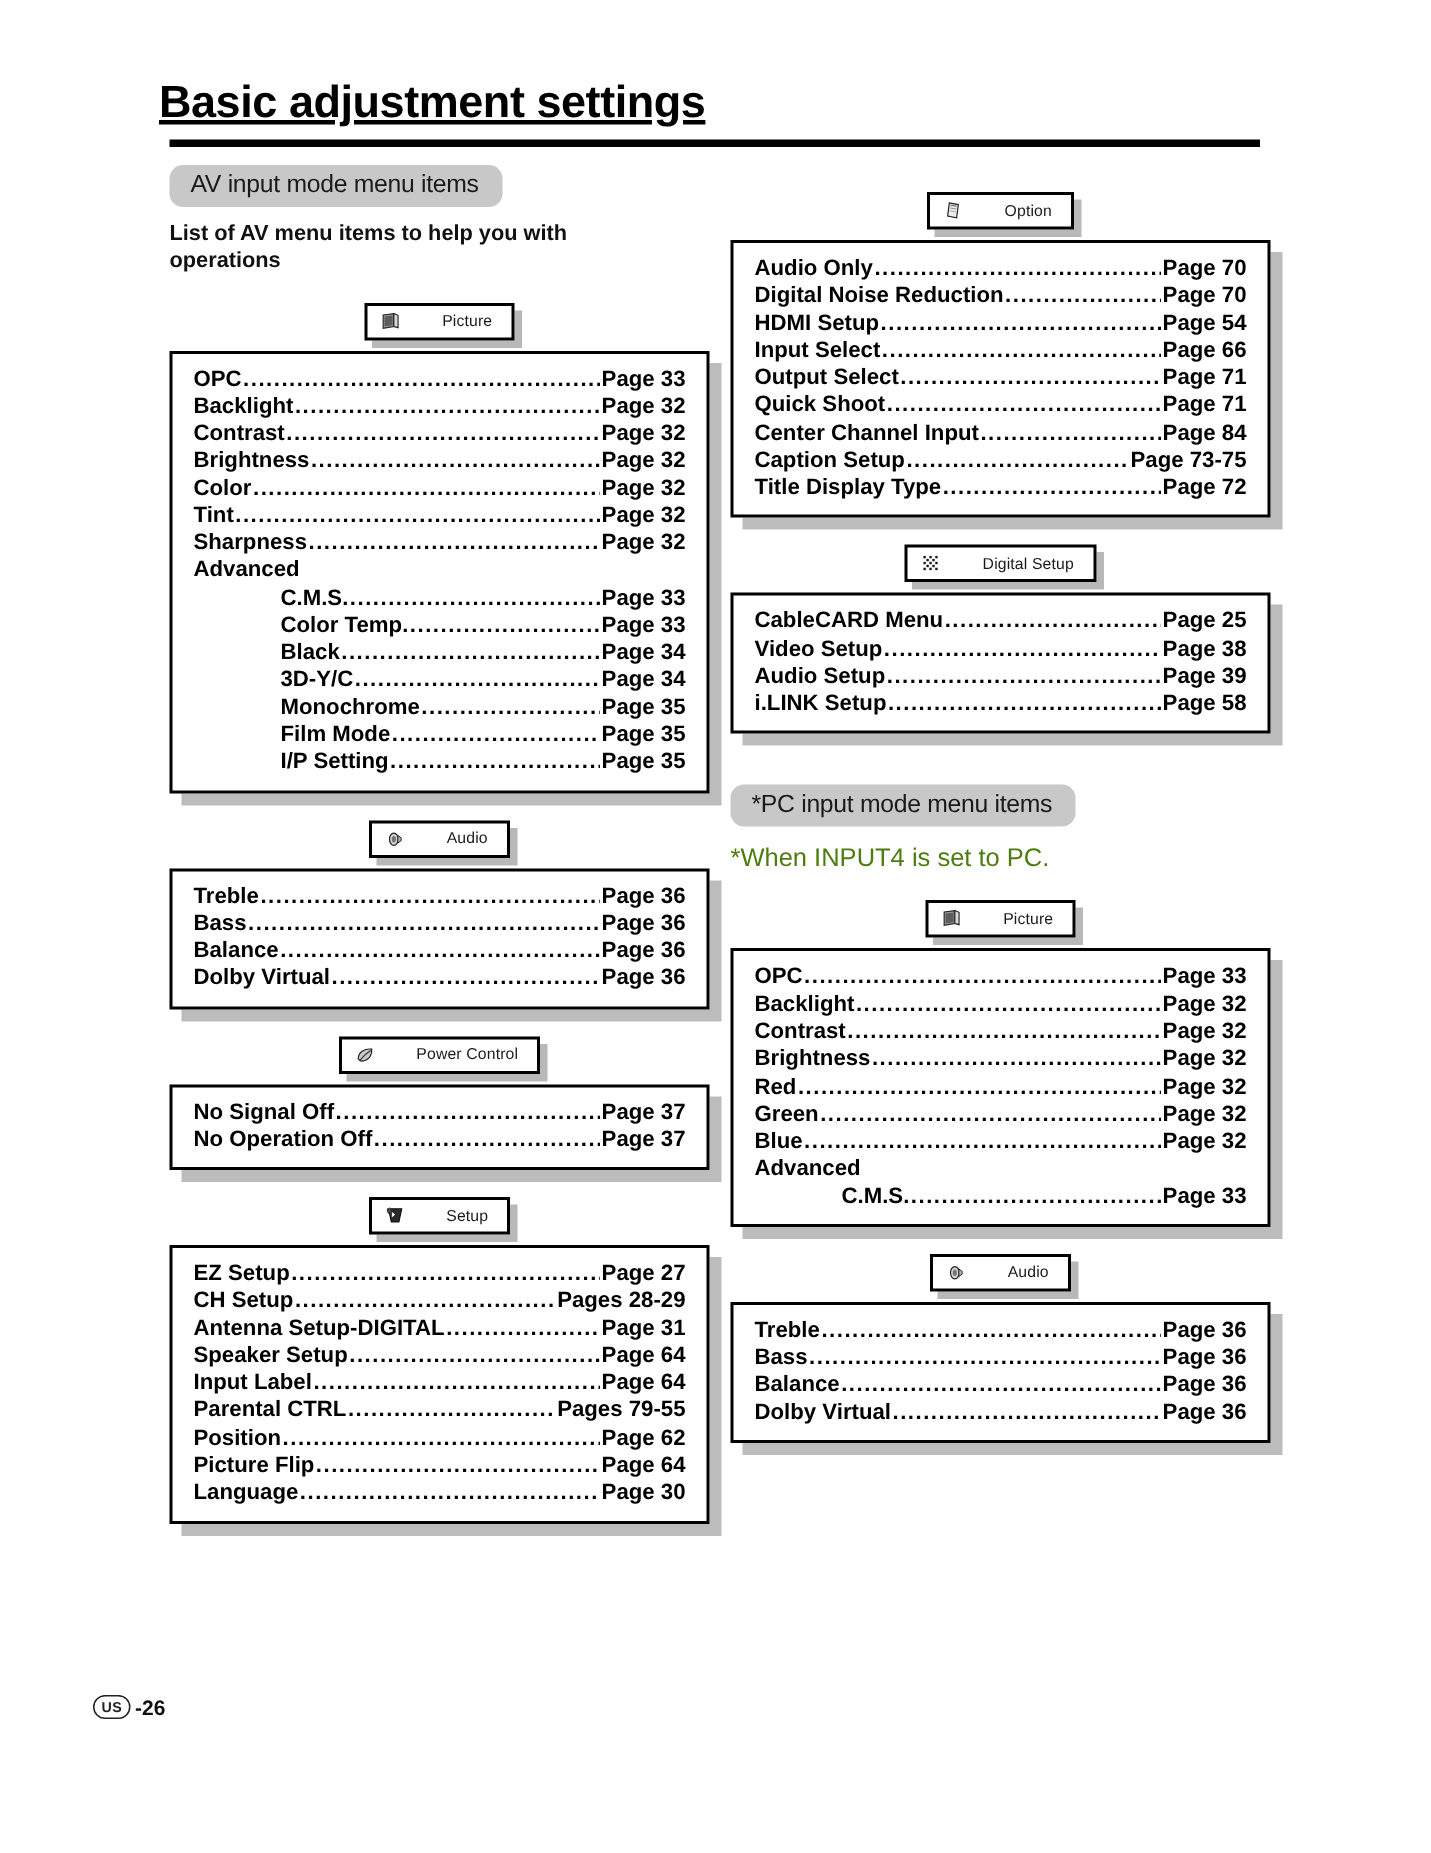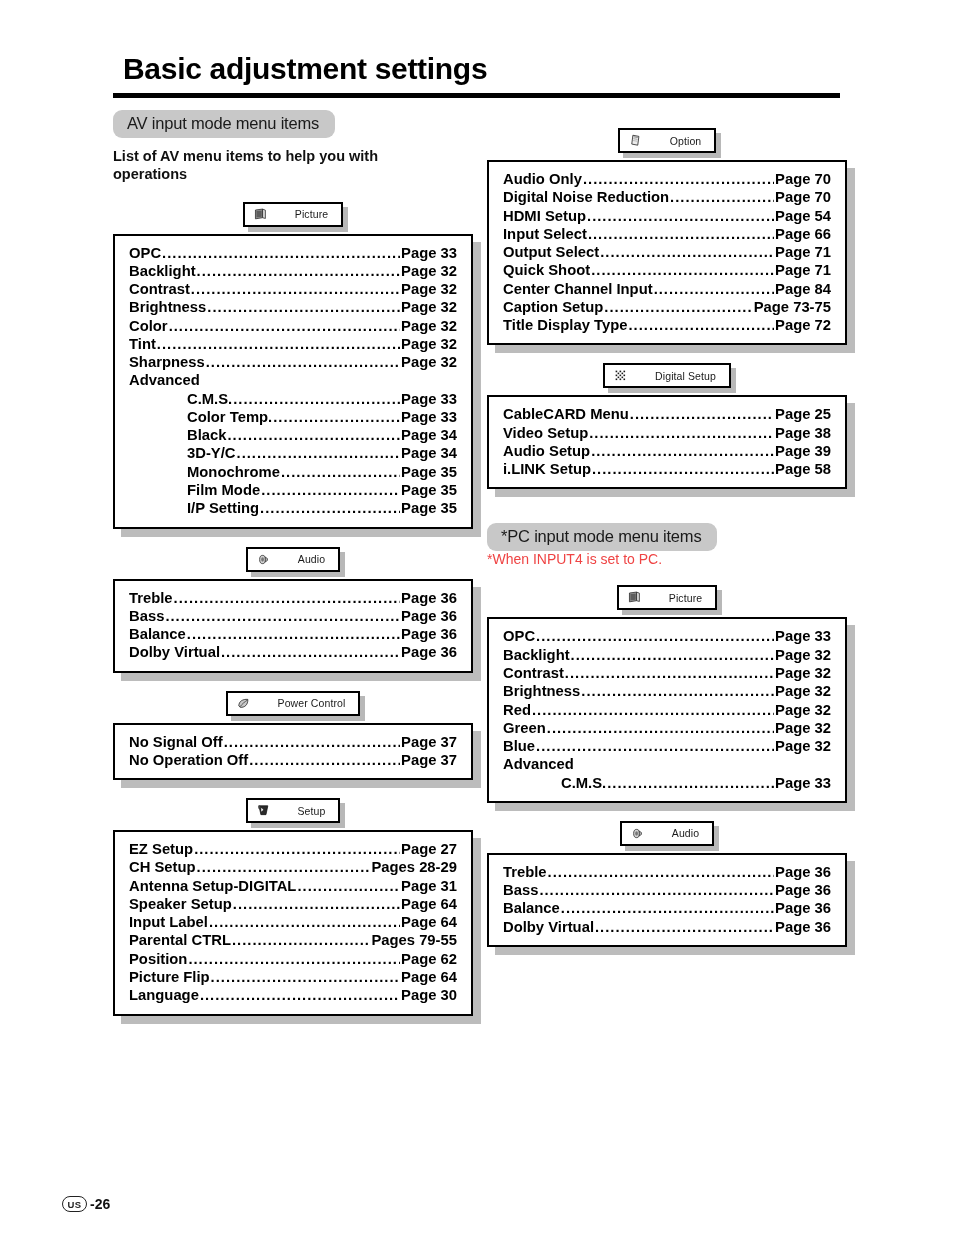--- a/index.html
+++ b/index.html
@@ -19,27 +19,28 @@
   .page {
     position: absolute;
     left: 0; top: 0;
     width: 954px;
     height: 1235px;
   }
 
   
   .page-title {
     position: absolute;
-    left: 123px;
+    left: 106px;
     top: 52px;
     font-size: 30px;
     font-weight: bold;
     letter-spacing: -0.3px;
     color: #000;
     white-space: nowrap;
+    text-decoration: underline;
   }
   .title-rule {
     position: absolute;
     left: 113px;
     top: 93px;
     width: 727px;
     height: 5px;
     background: #000;
   }
 
@@ -71,23 +72,24 @@
   }
   .section-desc {
     margin-top: 9px;
     font-size: 14.5px;
     font-weight: bold;
     line-height: 1.26;
     color: #111;
     max-width: 330px;
   }
   .section-note {
-    font-size: 14px;
+    margin-top: 11px;
+    font-size: 17px;
     font-weight: normal;
-    color: #ef4444;
+    color: #4d7c0f;
   }
 
   
   .tab-wrap {
     display: flex;
     justify-content: center;
     margin-top: 18px;
     margin-bottom: 7px;
   }
   .tab {
@@ -152,21 +154,21 @@
     text-align: right;
   }
   .menu-row.indent {
     padding-left: 58px;
   }
 
   
   .footer {
     position: absolute;
     left: 62px;
-    top: 1196px;
+    top: 1130px;
     display: flex;
     align-items: center;
     gap: 3px;
   }
   .footer-badge {
     display: inline-flex;
     align-items: center;
     justify-content: center;
     width: 23px;
     height: 14px;

